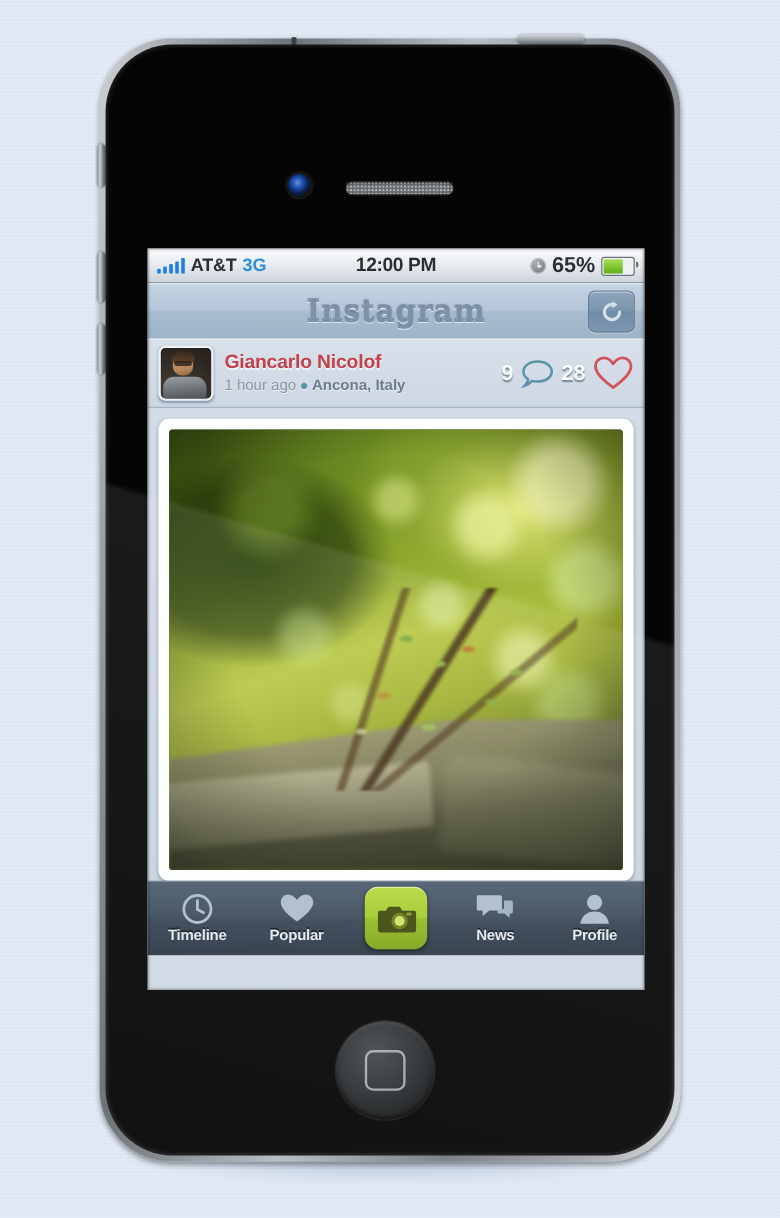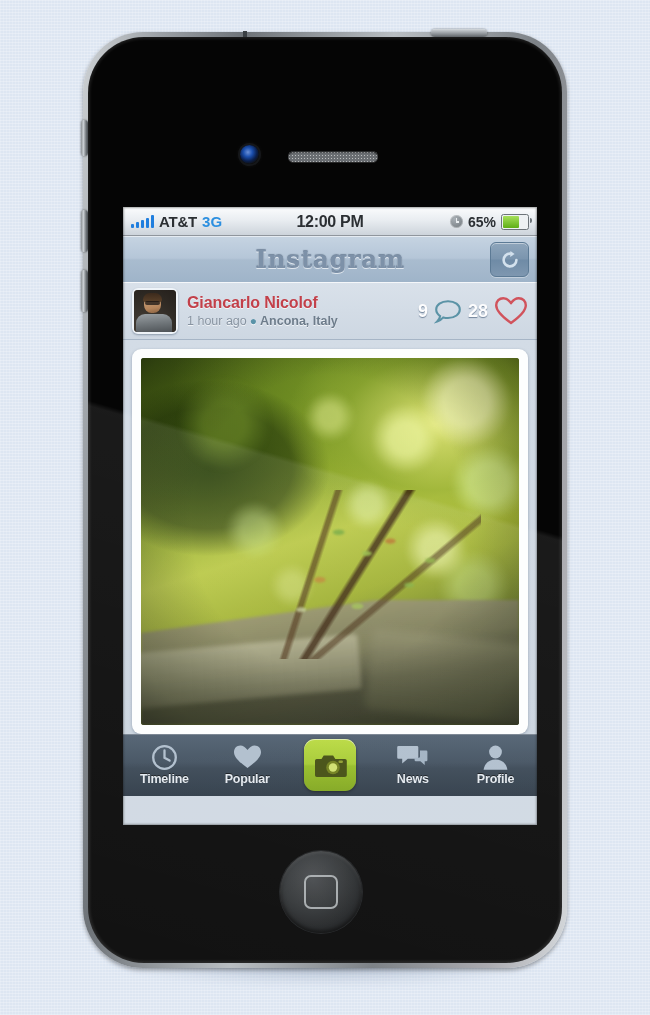--- a/index.html
+++ b/index.html
@@ -147,21 +147,21 @@
     position:relative; box-shadow: inset 0 0 0 1px rgba(255,255,255,.35);
   }
   .clock-icon:after{
     content:""; position:absolute; left:6px; top:3px;
     width:1.4px; height:4.2px; background:#e9edf0;
   }
   .clock-icon:before{
     content:""; position:absolute; left:6px; top:6.2px;
     width:3.4px; height:1.4px; background:#e9edf0;
   }
-  .sb-batt-text{ font-size:14px; }
+  .sb-batt-text{ font-size:18px; }
   .battery{
     width:24px; height:12px; border-radius:2.5px;
     border:1.6px solid #6d7479; position:relative; background:#eef1f3;
     padding:1px;
   }
   .battery span{
     display:block; height:100%; width:65%;
     background: linear-gradient(180deg,#a6e05a,#5fae16);
     border-radius:1px;
   }

